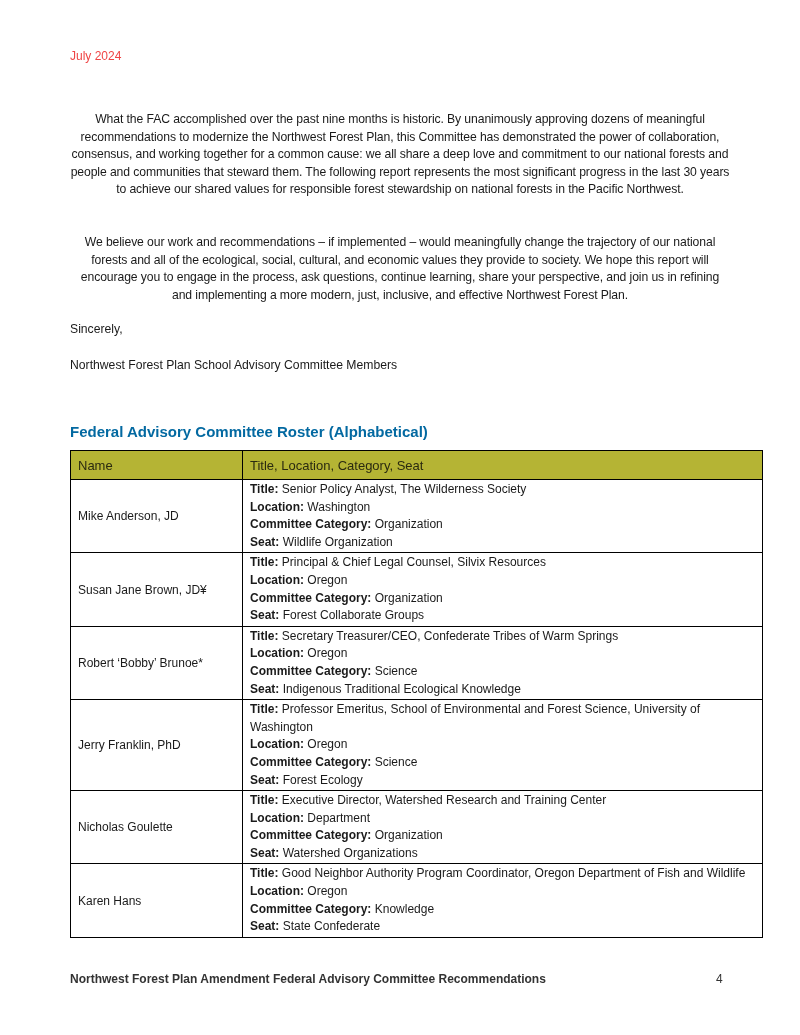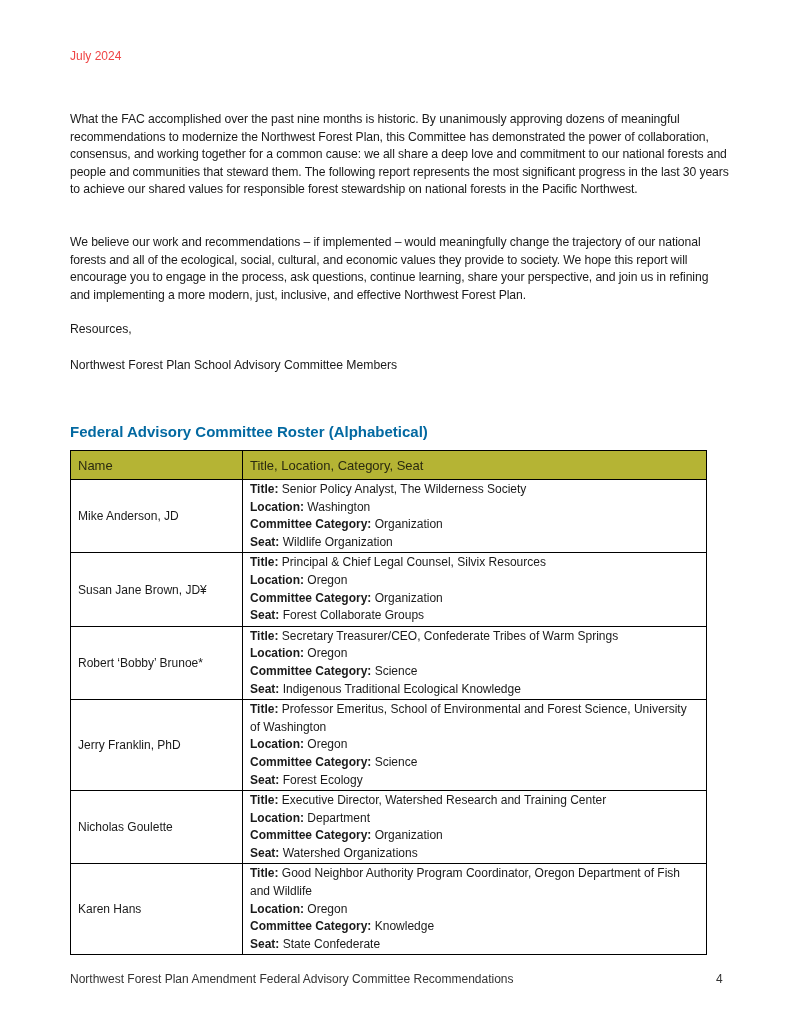--- a/index.html
+++ b/index.html
@@ -1,41 +1,41 @@
 <!DOCTYPE html>
 <html><head>
 <meta charset="utf-8">
 <style>
   html, body { margin: 0; padding: 0; background: #ffffff; }
   body { width: 800px; height: 1035px; position: relative; overflow: hidden;
          font-family: "Liberation Sans", sans-serif; color: #1a1a1a; }
   .date { position: absolute; left: 70px; top: 49px; font-size: 12px; color: #ef4444; }
-  .para { position: absolute; left: 70px; width: 660px; font-size: 12.2px; line-height: 17.6px; color: #1a1a1a; letter-spacing: -0.1px; }
+  .para { position: absolute; left: 70px; width: 660px; font-size: 12.2px; line-height: 17.6px; color: #1a1a1a; letter-spacing: -0.1px; text-align: center; }
   .p1 { top: 111px; }
   .p2 { top: 234px; }
   .sincerely { position: absolute; left: 70px; top: 322px; font-size: 12.2px; }
   .signoff { position: absolute; left: 70px; top: 358px; font-size: 12.2px; }
   .roster-heading { position: absolute; left: 70px; top: 423px; font-size: 15px; font-weight: bold; color: #0369a1; }
-  table.roster { position: absolute; left: 70px; top: 450px; width: 637px; border-collapse: collapse; font-size: 12px; }
+  table.roster { position: absolute; left: 70px; top: 450px; width: 693px; border-collapse: collapse; font-size: 12px; }
   table.roster th, table.roster td { border: 1px solid #000; vertical-align: middle; }
   table.roster th { background: #b5b434; font-weight: normal; text-align: left; padding: 4px 7px; height: 20px; font-size: 13px; color: #2a2a10; }
   table.roster td.name { width: 157px; padding: 16px 7px; }
   table.roster td.info { padding: 1px 7px; line-height: 17.6px; }
   .lbl { font-weight: bold; margin-top: 28px; }
-  .footer-title { position: absolute; left: 70px; top: 972px; font-size: 12px; color: #333; }
+  .footer-title { position: absolute; left: 70px; top: 972px; font-size: 12px; color: #333; font-weight: bold; }
   .footer-page { position: absolute; left: 716px; top: 972px; font-size: 12px; color: #333; }
 </style>
 </head>
 <body>
 
 <div class="date">July 2024</div>
 
 <div class="para p1">What the FAC accomplished over the past nine months is historic. By unanimously approving dozens of meaningful recommendations to modernize the Northwest Forest Plan, this Committee has demonstrated the power of collaboration, consensus, and working together for a common cause: we all share a deep love and commitment to our national forests and people and communities that steward them. The following report represents the most significant progress in the last 30 years to achieve our shared values for responsible forest stewardship on national forests in the Pacific Northwest.</div>
 <div class="para p2">We believe our work and recommendations – if implemented – would meaningfully change the trajectory of our national forests and all of the ecological, social, cultural, and economic values they provide to society. We hope this report will encourage you to engage in the process, ask questions, continue learning, share your perspective, and join us in refining and implementing a more modern, just, inclusive, and effective Northwest Forest Plan.</div>
-<div class="sincerely">Resources,</div>
+<div class="sincerely">Sincerely,</div>
 <div class="signoff">Northwest Forest Plan School Advisory Committee Members</div>
 
 <div class="roster-heading">Federal Advisory Committee Roster (Alphabetical)</div>
 
 <table class="roster">
   <thead>
     <tr>
       <th>Name</th>
       <th>Title, Location, Category, Seat</th>
     </tr>

